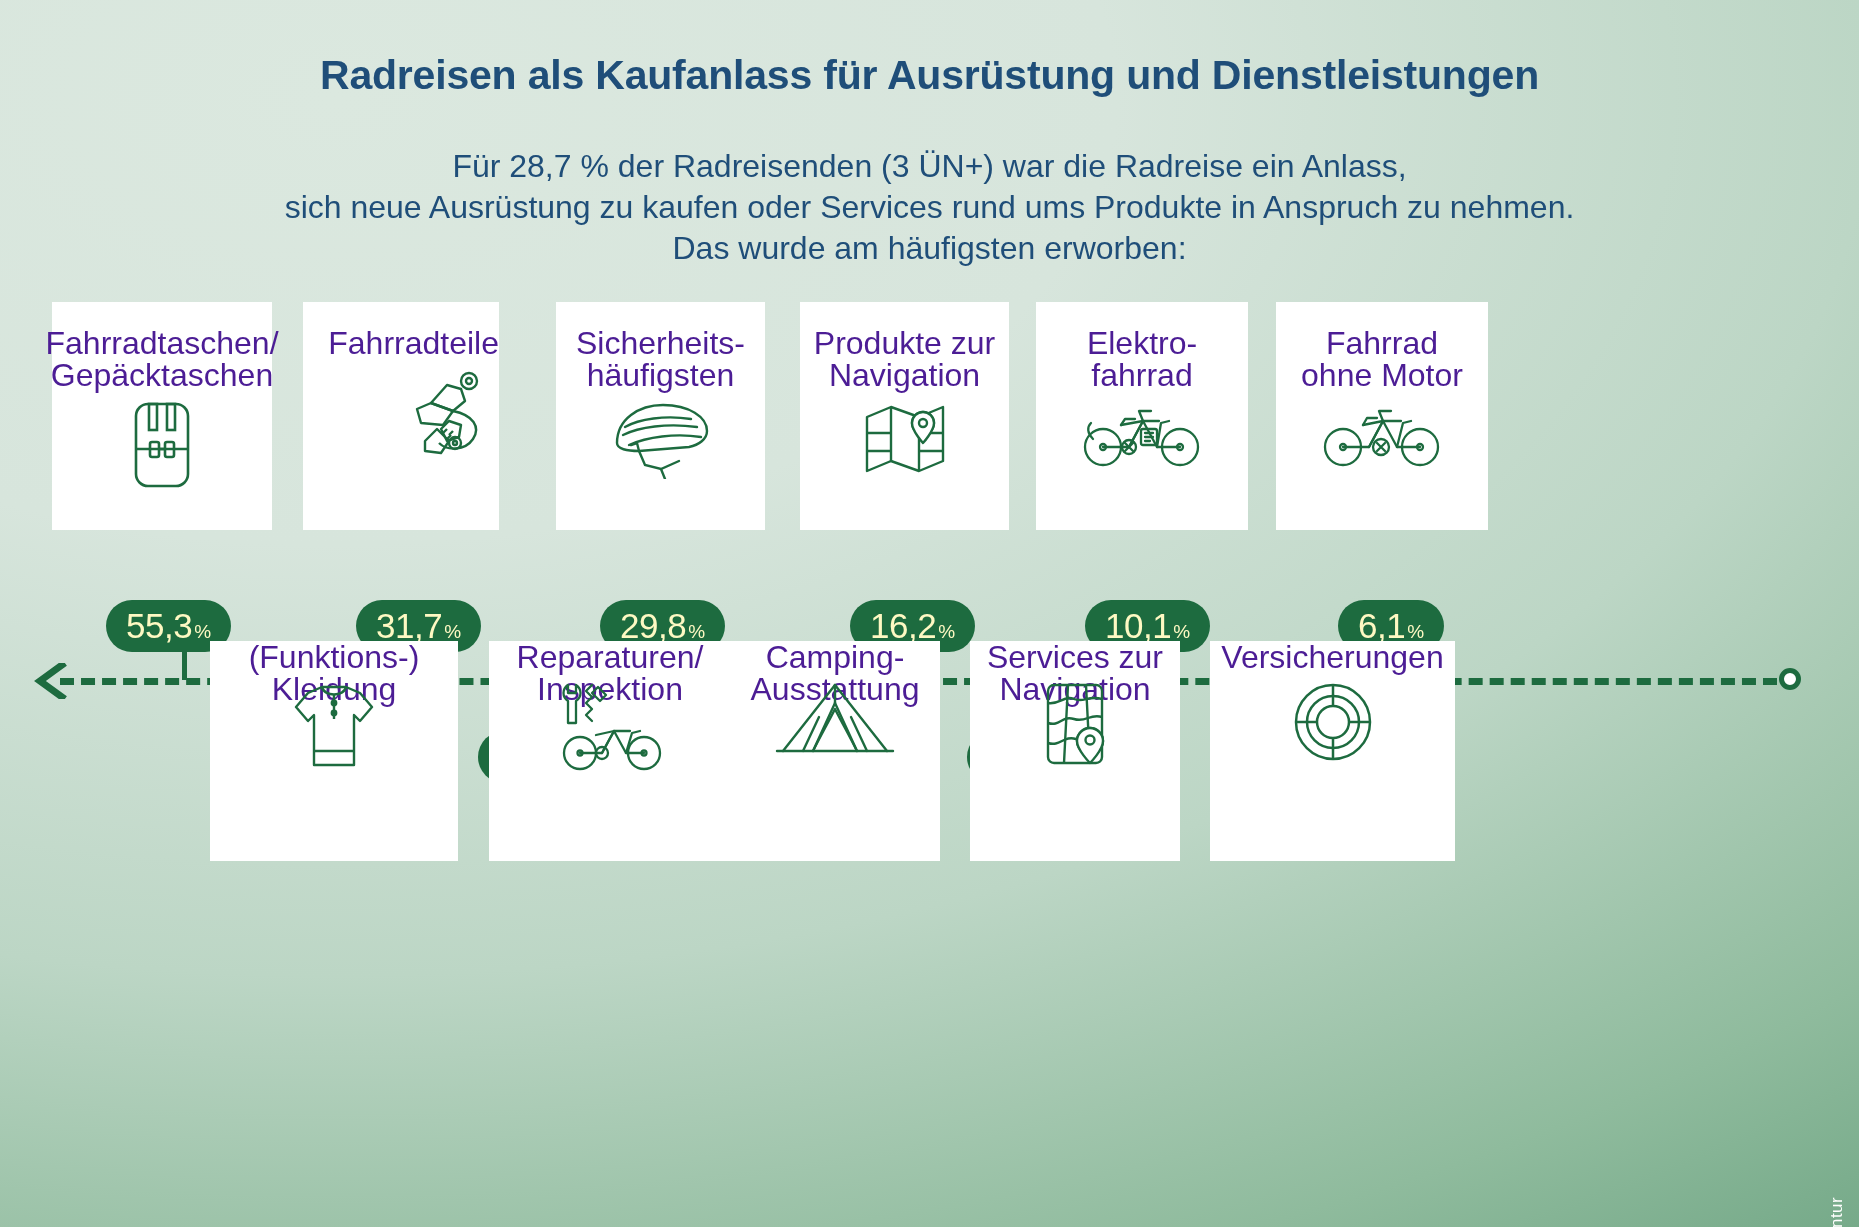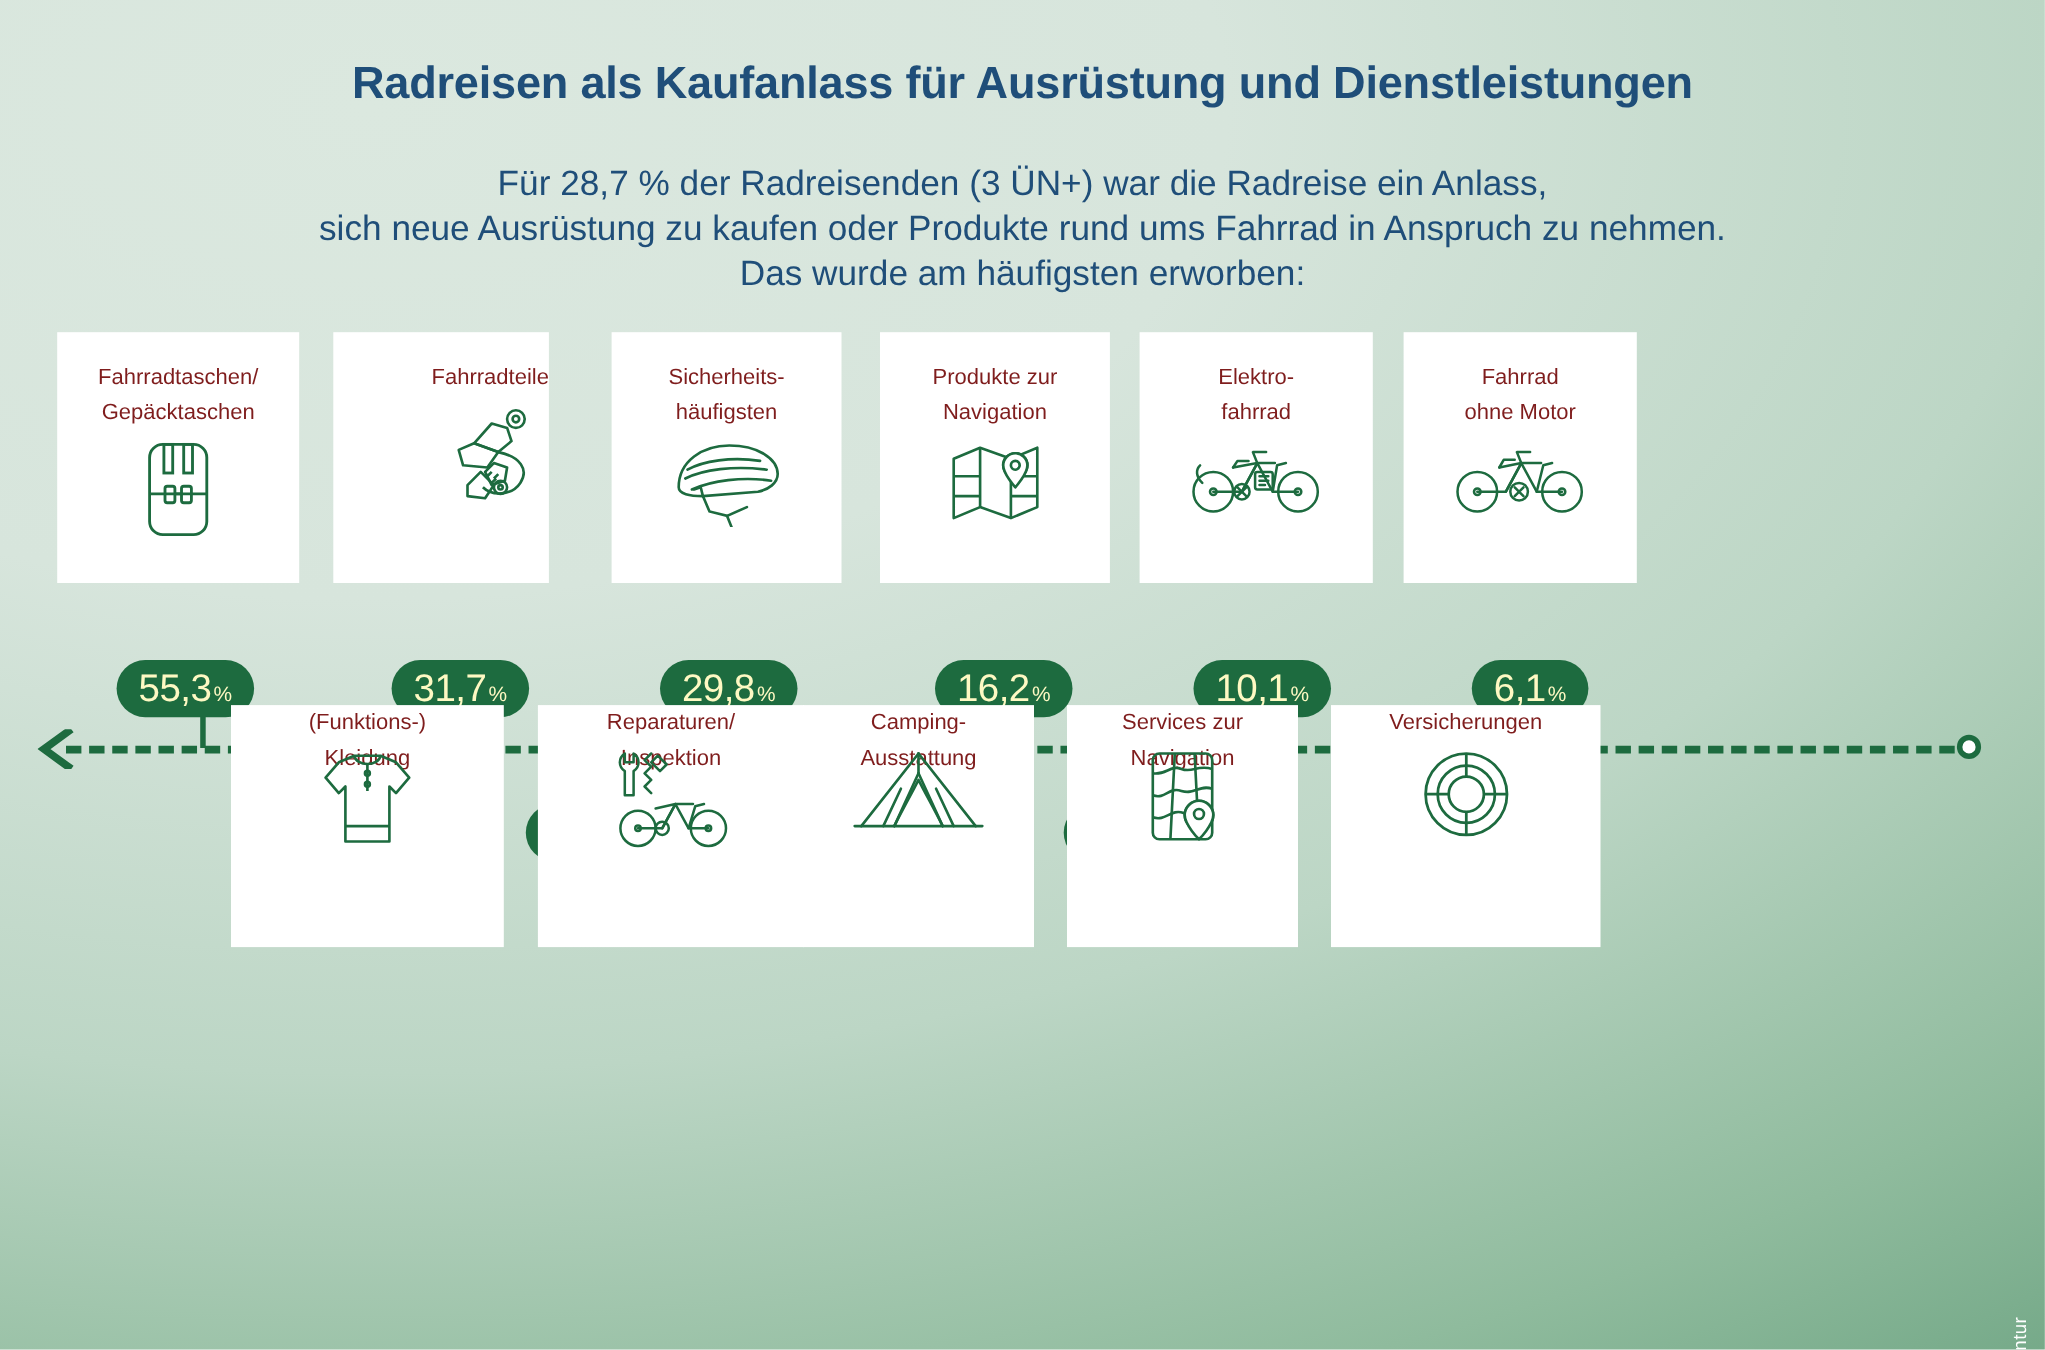--- a/index.html
+++ b/index.html
@@ -62,23 +62,23 @@
 
   
   .card {
     position: absolute;
     background: #ffffff;
     display: flex;
     flex-direction: column;
     align-items: center;
   }
   .card-label {
-    font-size: 20px;
+    font-size: 32px;
     line-height: 32px;
-    color: #7f1d1d;
+    color: #4c1d95;
     text-align: center;
     white-space: pre-line;
   }
   .card-icon {
     color: #1d6b3f;
     display: flex;
     align-items: center;
     justify-content: center;
   }
   .card-icon svg { display: block; }
@@ -148,21 +148,21 @@
 </style>
 </head>
 <body>
 
 <div id="stage">
 
   <h1 id="title">Radreisen als Kaufanlass für Ausrüstung und Dienstleistungen</h1>
 
   <div id="subtitle">
     <span class="sub-line">Für 28,7 % der Radreisenden (3 ÜN+) war die Radreise ein Anlass,</span>
-    <span class="sub-line">sich neue Ausrüstung zu kaufen oder Produkte rund ums Fahrrad in Anspruch zu nehmen.</span>
+    <span class="sub-line">sich neue Ausrüstung zu kaufen oder Services rund ums Produkte in Anspruch zu nehmen.</span>
     <span class="sub-line">Das wurde am häufigsten erworben:</span>
   </div>
 
   <div id="axis-wrap">
     <div id="axis-line"></div>
     <div id="axis-arrow">
       <svg width="44" height="36" viewBox="0 0 44 36">
         <polyline points="28,2 6,18 28,34" fill="none" stroke="#1d6b3f" stroke-width="7" stroke-linecap="square" stroke-linejoin="miter"></polyline>
       </svg>
     </div>

